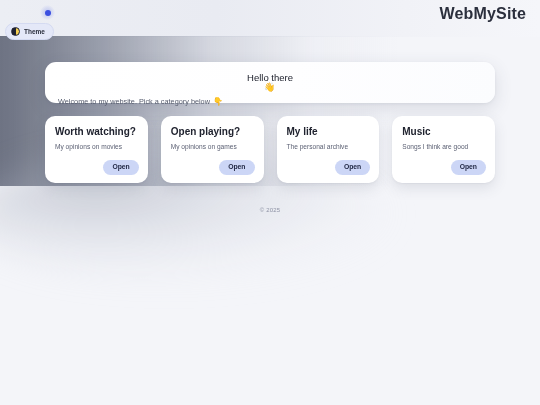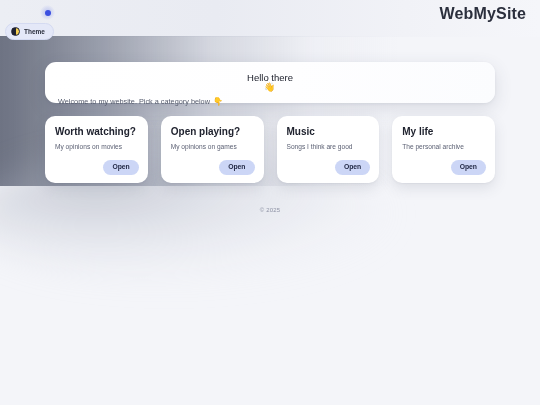--- a/index.html
+++ b/index.html
@@ -274,29 +274,29 @@
         <button class="open-btn">Open</button>
       </div>
 
       <div class="cat-card">
         <div class="cat-title">Open playing?</div>
         <div class="cat-desc">My opinions on games</div>
         <button class="open-btn">Open</button>
       </div>
 
       <div class="cat-card">
+        <div class="cat-title">My life</div>
+        <div class="cat-desc">The personal archive</div>
+        <button class="open-btn">Open</button>
+      </div>
+
+      <div class="cat-card">
         <div class="cat-title">Music</div>
         <div class="cat-desc">Songs I think are good</div>
         <button class="open-btn">Open</button>
       </div>
 
-      <div class="cat-card">
-        <div class="cat-title">My life</div>
-        <div class="cat-desc">The personal archive</div>
-        <button class="open-btn">Open</button>
-      </div>
-
     </div>
 
     <div class="footer">© 2025</div>
 
   </div>
 </div>
 
 </body></html>

